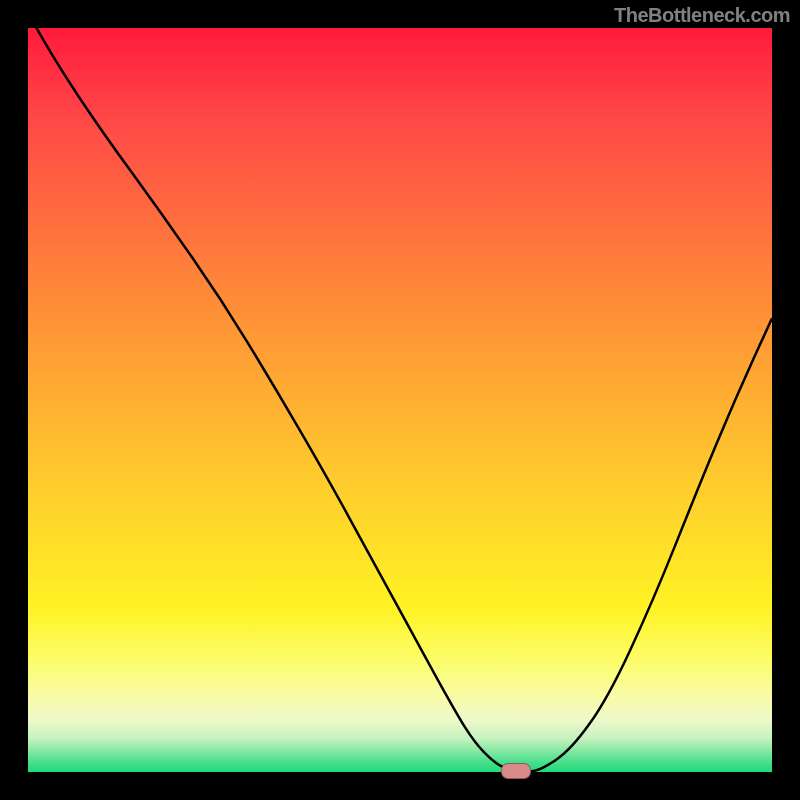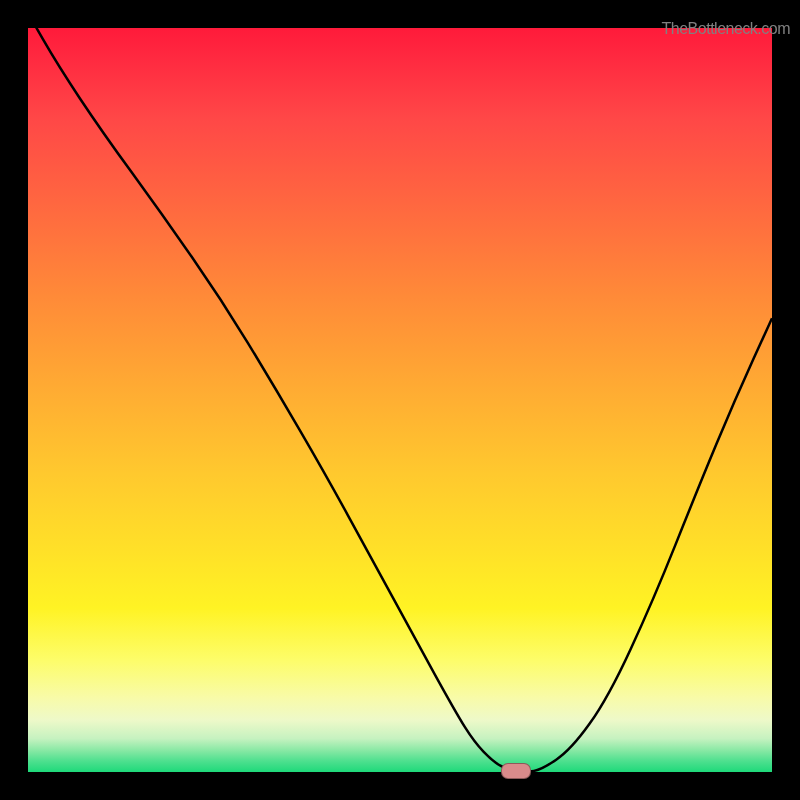--- a/index.html
+++ b/index.html
@@ -9,24 +9,24 @@
     font-family: Arial, Helvetica, sans-serif;
   }
   .chart-container {
     width: 800px;
     height: 800px;
     position: relative;
     background: #000;
   }
   .watermark {
     position: absolute;
-    top: 20px;
+    top: 4px;
     right: 10px;
-    font-size: 16px;
-    font-weight: normal;
+    font-size: 20px;
+    font-weight: bold;
     color: #808080;
     font-family: Arial, Helvetica, sans-serif;
     z-index: 10;
     letter-spacing: -0.5px;
   }
   .plot-area {
     position: absolute;
     left: 28px;
     top: 28px;
     width: 744px;

